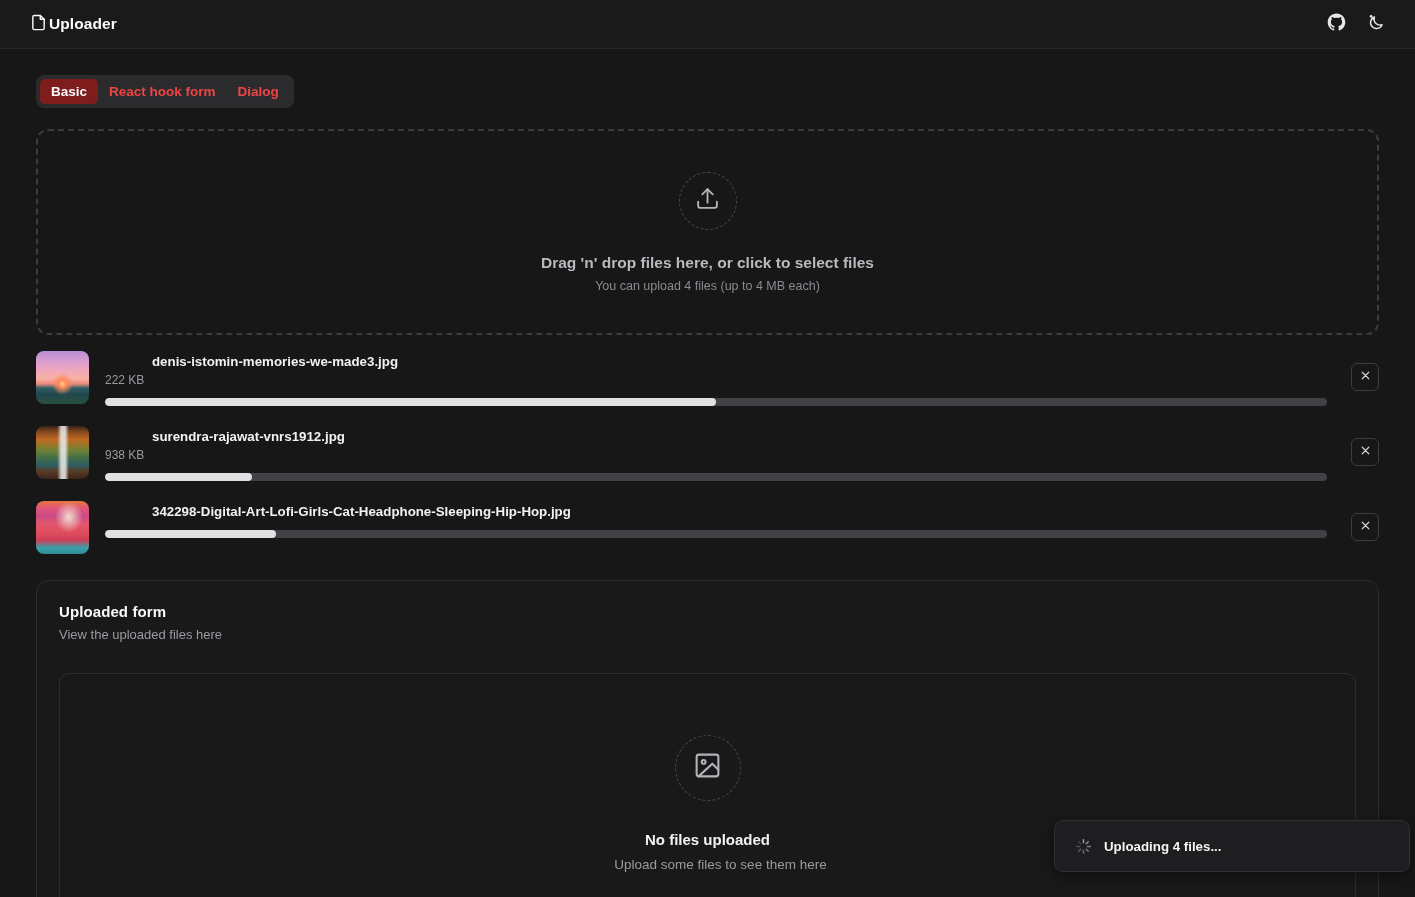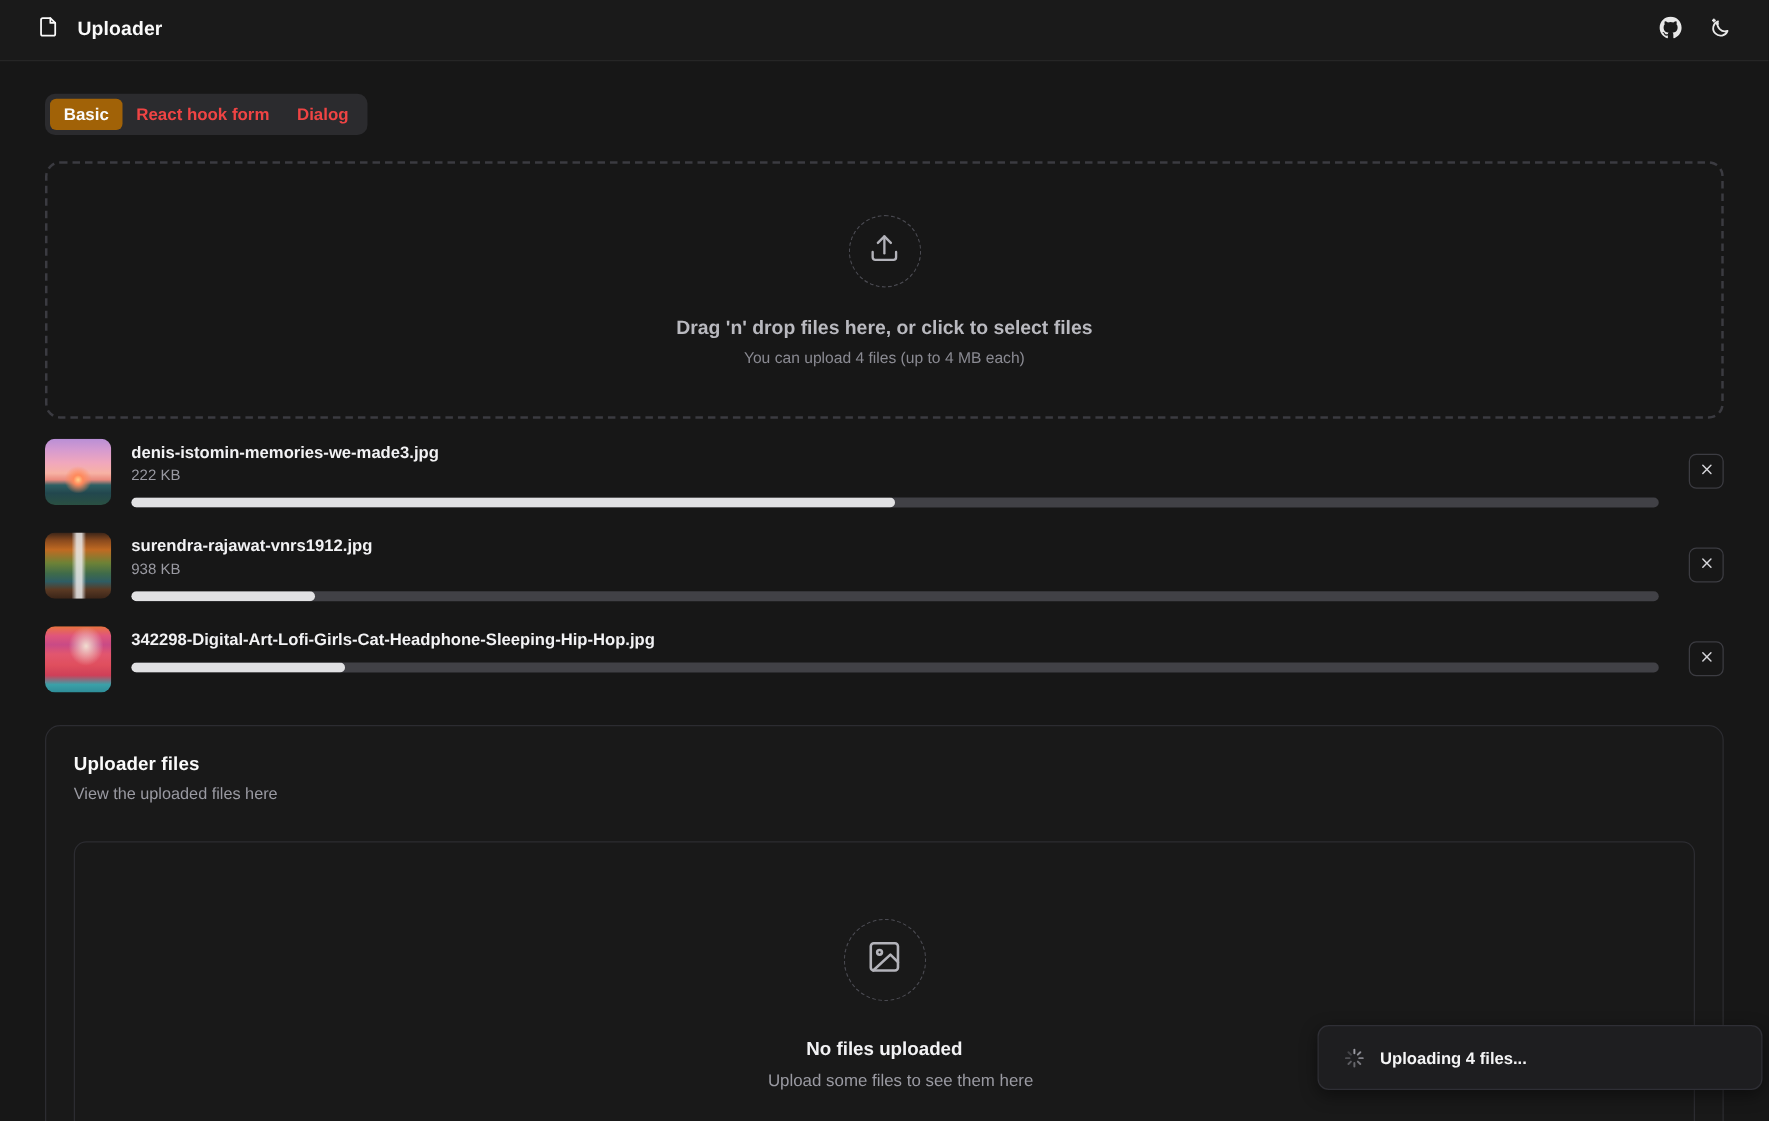--- a/index.html
+++ b/index.html
@@ -12,21 +12,21 @@
   }
 
   
   .header {
     height: 49px;
     border-bottom: 1px solid #262626;
     display: flex; align-items: center;
     padding: 0 24px 0 30px;
     background: #1a1a1a;
   }
-  .brand { display: flex; align-items: center; gap: 15px; }
+  .brand { display: flex; align-items: center; gap: 2px; }
   .brand-title { font-size: 15.5px; font-weight: bold; letter-spacing: .1px; color: #fafafa; }
   .header-spacer { flex: 1; }
   .header-actions { display: flex; align-items: center; gap: 10px; }
   .icon-btn {
     width: 30px; height: 30px; border-radius: 6px;
     display: flex; align-items: center; justify-content: center;
     color: #e8e8e8; background: transparent; border: none; cursor: pointer;
   }
 
   
@@ -40,21 +40,21 @@
     padding: 4px;
     height: 33px;
   }
   .tab {
     height: 25px; padding: 0 11px;
     display: flex; align-items: center;
     font-size: 13.5px; font-weight: bold;
     color: #ef4444; border-radius: 5px;
     cursor: pointer; white-space: nowrap;
   }
-  .tab.active { background: #a16207; color: #fafafa; }
+  .tab.active { background: #7f1d1d; color: #fafafa; }
 
   
   .dropzone {
     margin-top: 21px;
     height: 206px;
     border: 2px dashed #3b3b41;
     border-radius: 12px;
     display: flex; flex-direction: column;
     align-items: center; justify-content: center;
     gap: 0;
@@ -77,20 +77,21 @@
   .file-row { display: flex; align-items: flex-start; gap: 16px; }
   .thumb {
     width: 53px; height: 53px; border-radius: 8px;
     flex: 0 0 53px; overflow: hidden; position: relative;
   }
   .file-main { flex: 1; min-width: 0; padding-top: 2px; }
   .file-name {
     font-size: 13.3px; font-weight: bold; color: #f2f2f4;
     white-space: nowrap; overflow: hidden; text-overflow: ellipsis;
     line-height: 17px;
+    margin-left: 47px;
   }
   .file-size { font-size: 12px; color: #9a9aa2; margin-top: 3px; line-height: 15px; }
   .progress-track {
     margin-top: 10px; height: 8px; border-radius: 4px;
     background: #414146; overflow: hidden; width: 100%;
   }
   .progress-fill { height: 100%; background: #e1e1e3; border-radius: 4px; }
   .remove-btn {
     flex: 0 0 auto;
     width: 28px; height: 28px; border-radius: 6px;
@@ -276,21 +277,21 @@
               <path d="M18 6L6 18M6 6l12 12"></path>
             </svg>
         </span>
       </button>
     </div>
 
   </div>
 
   
   <div class="card">
-    <div class="card-title">Uploader files</div>
+    <div class="card-title">Uploaded form</div>
     <div class="card-desc">View the uploaded files here</div>
     <div class="card-body">
       <div class="empty-circle">
         <span>
           <svg width="29" height="29" viewBox="0 0 24 24" fill="none" stroke="currentColor" stroke-width="1.7" stroke-linecap="round" stroke-linejoin="round">
             <rect x="3" y="3" width="18" height="18" rx="2"></rect>
             <circle cx="8.8" cy="9" r="1.6"></circle>
             <path d="M21 15.5l-5-5L4.6 21"></path>
           </svg>
         </span>

